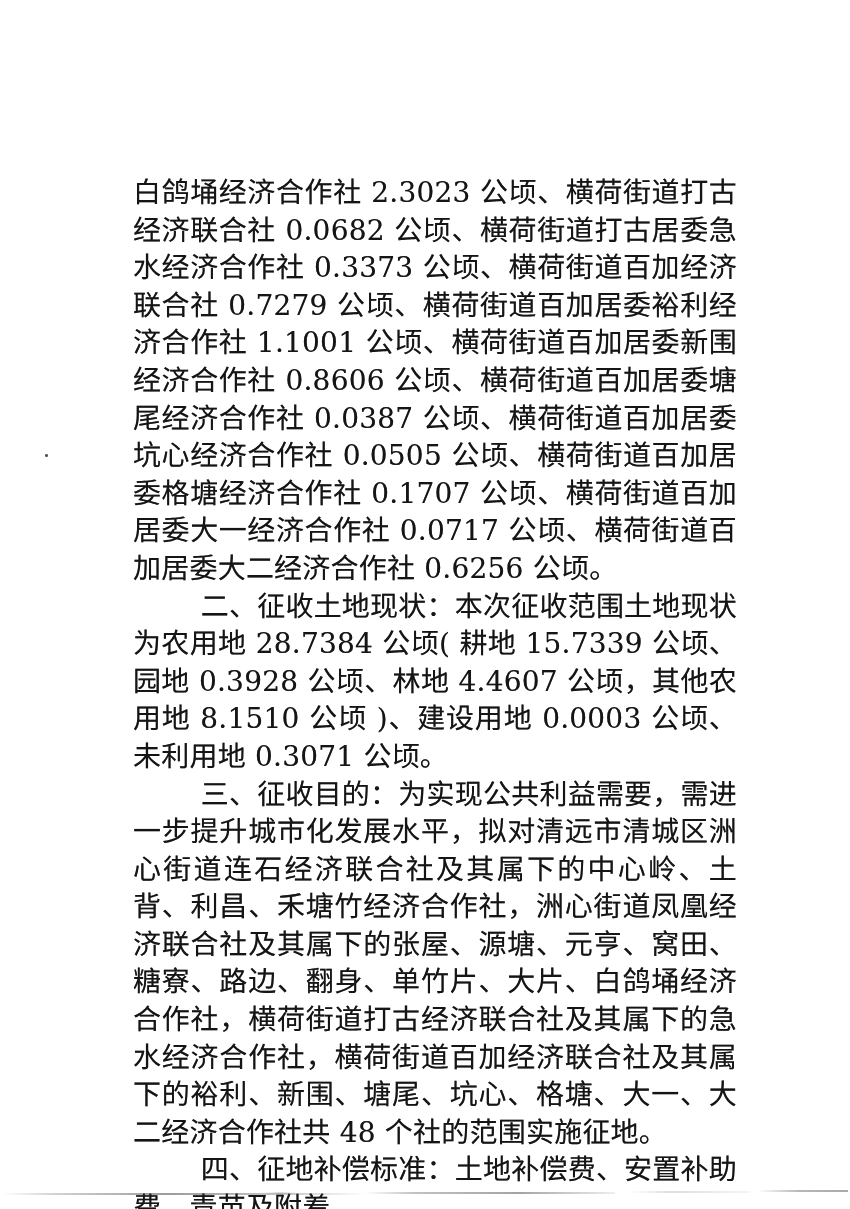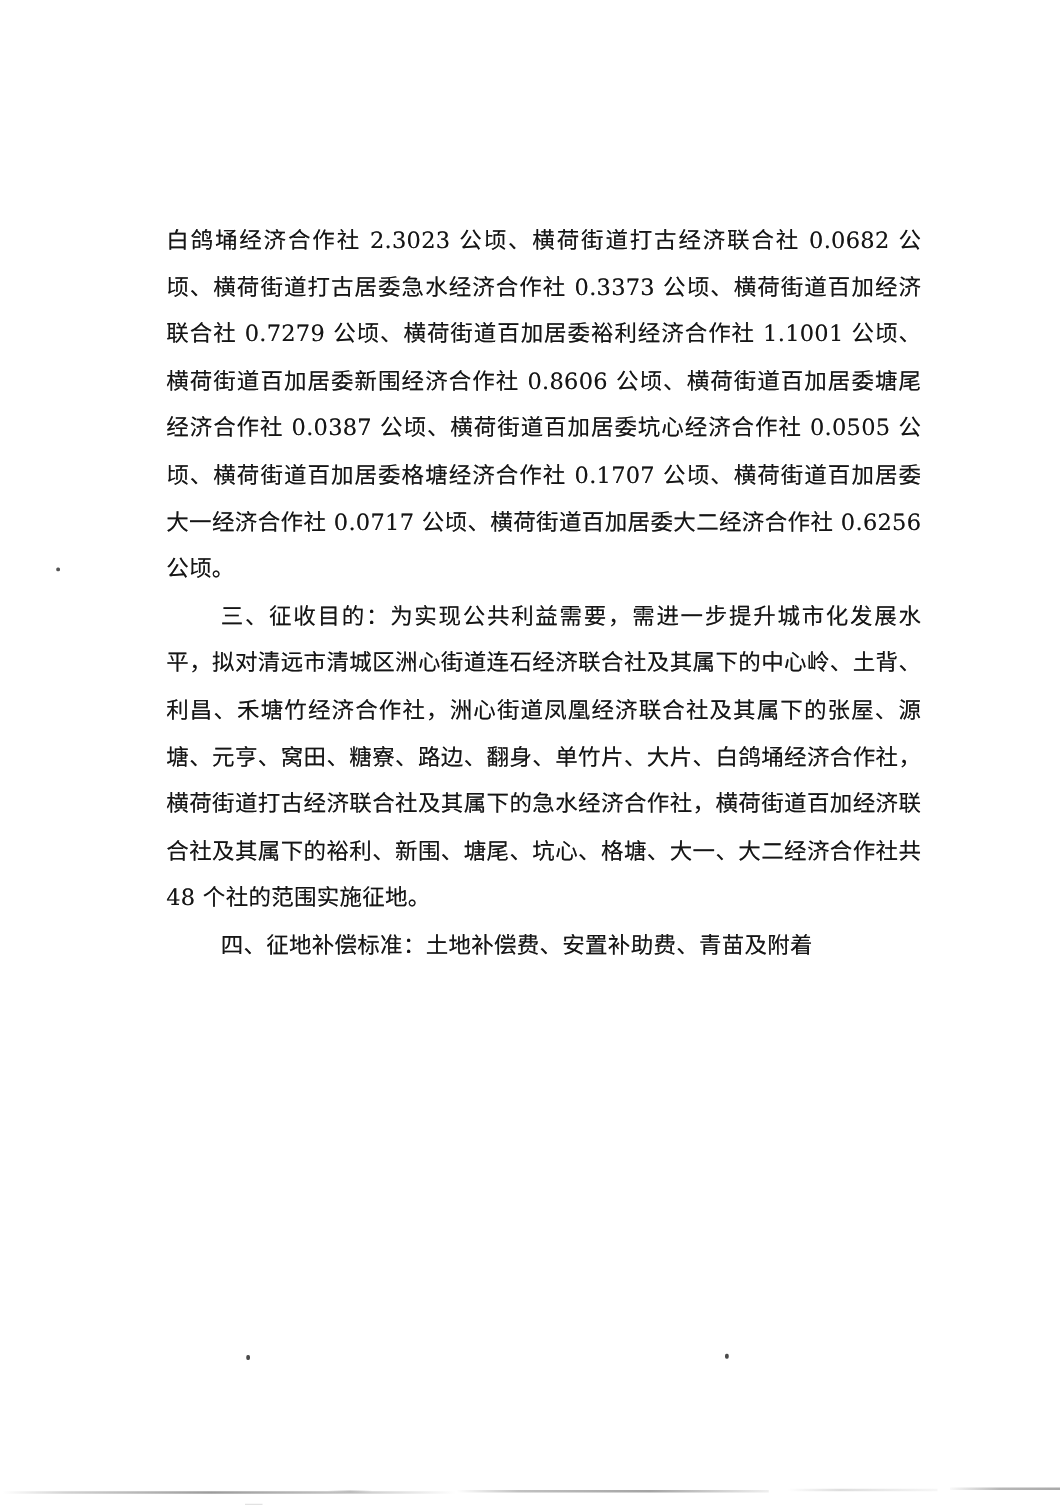--- a/index.html
+++ b/index.html
@@ -23,21 +23,21 @@
   
   .doc-body {
     position: absolute;
     left: 133px;
     top: 174px;
     width: 604px;
   }
 
   .para {
     margin: 0;
-    font-size: 18px;
+    font-size: 28px;
     line-height: 37.6px;
     letter-spacing: 0.22px;
     text-align: justify;
     text-justify: inter-character;
     text-align-last: left;
     color: #151515;
     word-break: break-all;
     font-weight: 500;
   }
 
@@ -112,20 +112,21 @@
 </style>
 </head>
 <body>
 
 <div class="page">
 
   <div class="doc-body">
 
     <p class="para">白鸽埇经济合作社 2.3023 公顷、横荷街道打古经济联合社 0.0682 公顷、横荷街道打古居委急水经济合作社 0.3373 公顷、横荷街道百加经济联合社 0.7279 公顷、横荷街道百加居委裕利经济合作社 1.1001 公顷、横荷街道百加居委新围经济合作社 0.8606 公顷、横荷街道百加居委塘尾经济合作社 0.0387 公顷、横荷街道百加居委坑心经济合作社 0.0505 公顷、横荷街道百加居委格塘经济合作社 0.1707 公顷、横荷街道百加居委大一经济合作社 0.0717 公顷、横荷街道百加居委大二经济合作社 0.6256 公顷。</p>
 
+    <p class="para indent">二、征收土地现状：本次征收范围土地现状为农用地 28.7384 公顷( 耕地 15.7339 公顷、园地 0.3928 公顷、林地 4.4607 公顷，其他农用地 8.1510 公顷 )、建设用地 0.0003 公顷、未利用地 0.3071 公顷。</p>
 
     <p class="para indent">三、征收目的：为实现公共利益需要，需进一步提升城市化发展水平，拟对清远市清城区洲心街道连石经济联合社及其属下的中心岭、土背、利昌、禾塘竹经济合作社，洲心街道凤凰经济联合社及其属下的张屋、源塘、元亨、窝田、糖寮、路边、翻身、单竹片、大片、白鸽埇经济合作社，横荷街道打古经济联合社及其属下的急水经济合作社，横荷街道百加经济联合社及其属下的裕利、新围、塘尾、坑心、格塘、大一、大二经济合作社共 48 个社的范围实施征地。</p>
 
     <p class="para indent">四、征地补偿标准：土地补偿费、安置补助费、青苗及附着</p>
 
   </div>
 
   <span class="speck speck-left-margin"></span>
   <span class="speck speck-lower-left"></span>
   <span class="speck speck-lower-right"></span>

